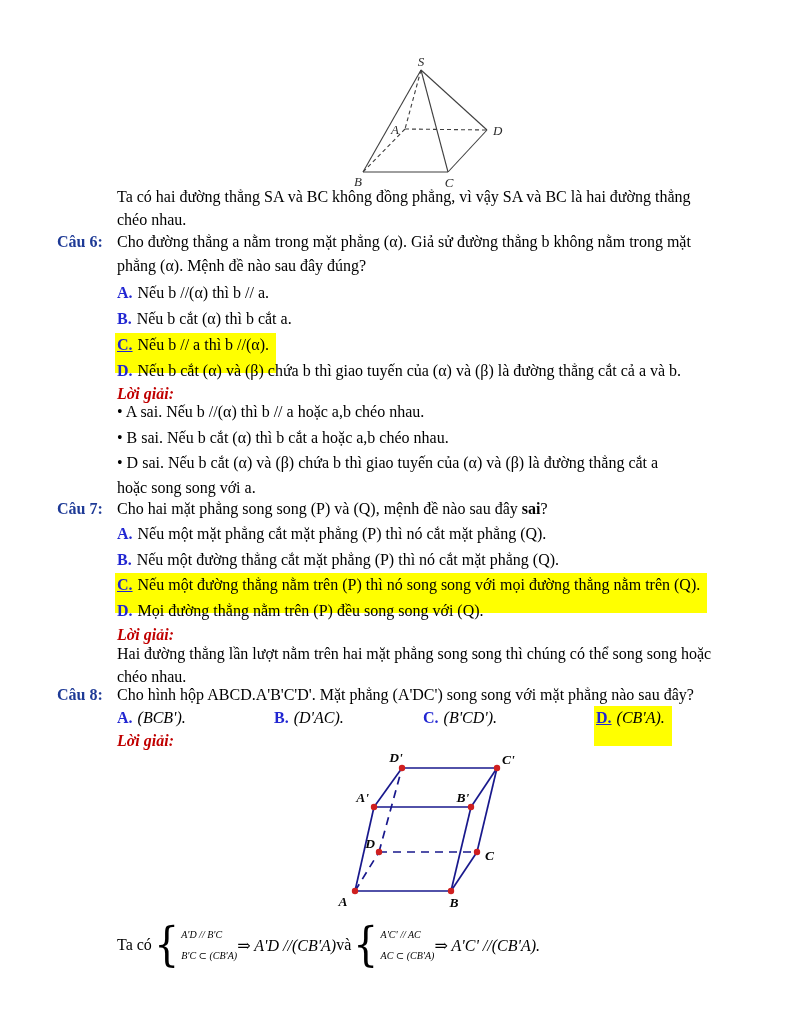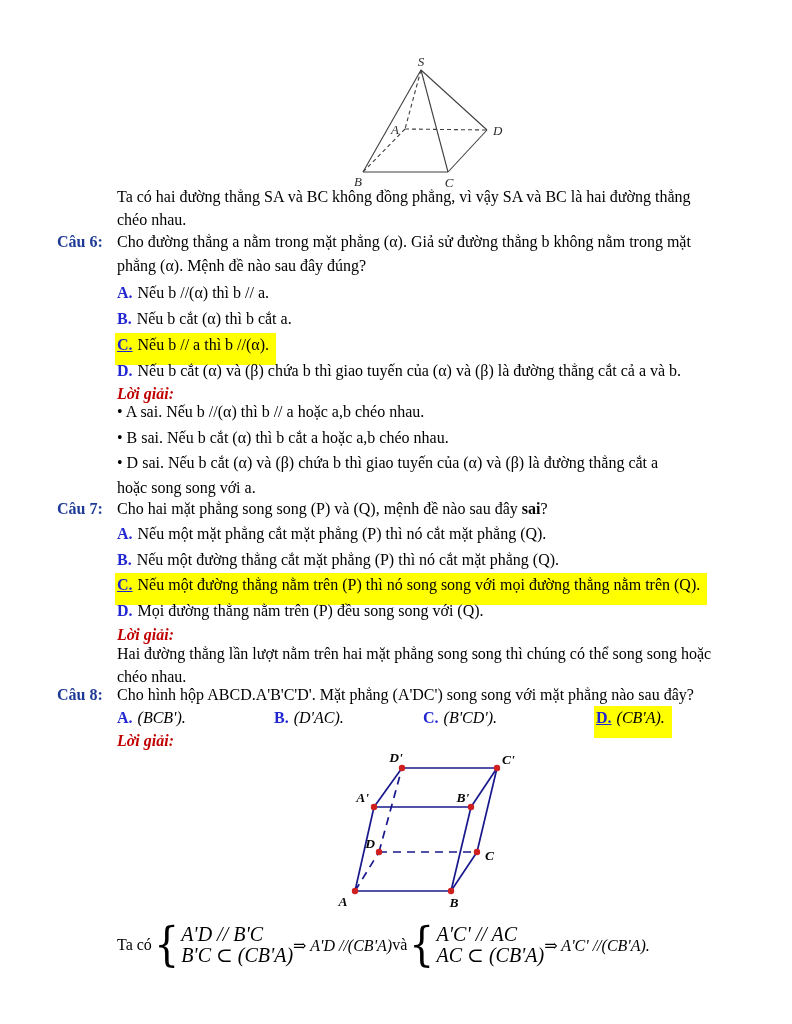--- a/index.html
+++ b/index.html
@@ -9,28 +9,28 @@
     font-size:16px; color:#000; overflow:hidden;
   }
   .line   { position:absolute; left:117px; line-height:22px; white-space:nowrap; }
   .qlabel { position:absolute; left:57px;  line-height:22px; white-space:nowrap;
             color:#1e3a96; font-weight:bold; }
   .olet   { color:#2126d2; font-weight:bold; margin-right:5px; }
   .olet.u { text-decoration:underline; }
   .sol    { color:#c00000; font-weight:bold; font-style:italic; }
   .b      { font-weight:bold; }
   .math   { font-style:italic; }
-  .hl     { background:#ffff00; padding:3px 7px 12px 2px; margin-left:-2px; }
+  .hl     { background:#ffff00; padding:3px 7px 20px 2px; margin-left:-2px; }
   .fig    { position:absolute; }
   .formula{ position:absolute; display:flex; align-items:center; 
             white-space:nowrap; }
   .brace  { font-size:46px; line-height:0.9; font-weight:400;
             font-family:"DejaVu Serif",serif; transform:scaleX(.85); }
   .sys    { display:flex; flex-direction:column; font-style:italic; line-height:21px;
-            font-size:20px; }
+            font-size:10px; }
   .res    { font-style:italic; }
   svg text { font-family:"Liberation Serif","DejaVu Serif",serif; }
   .pyr-lbl { font-style:italic; font-size:13px; fill:#2b2b2b; }
   .box-lbl { font-style:italic; font-weight:bold; font-size:13.5px; fill:#060606; }
 </style>
 </head>
 <body>
 
 <div class="page">
 

